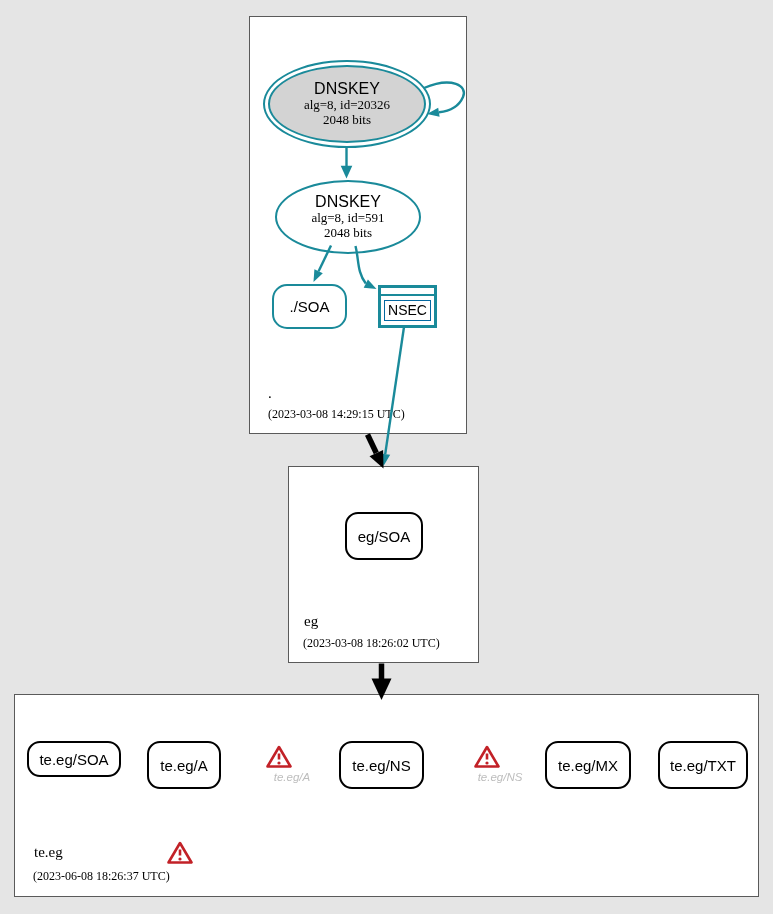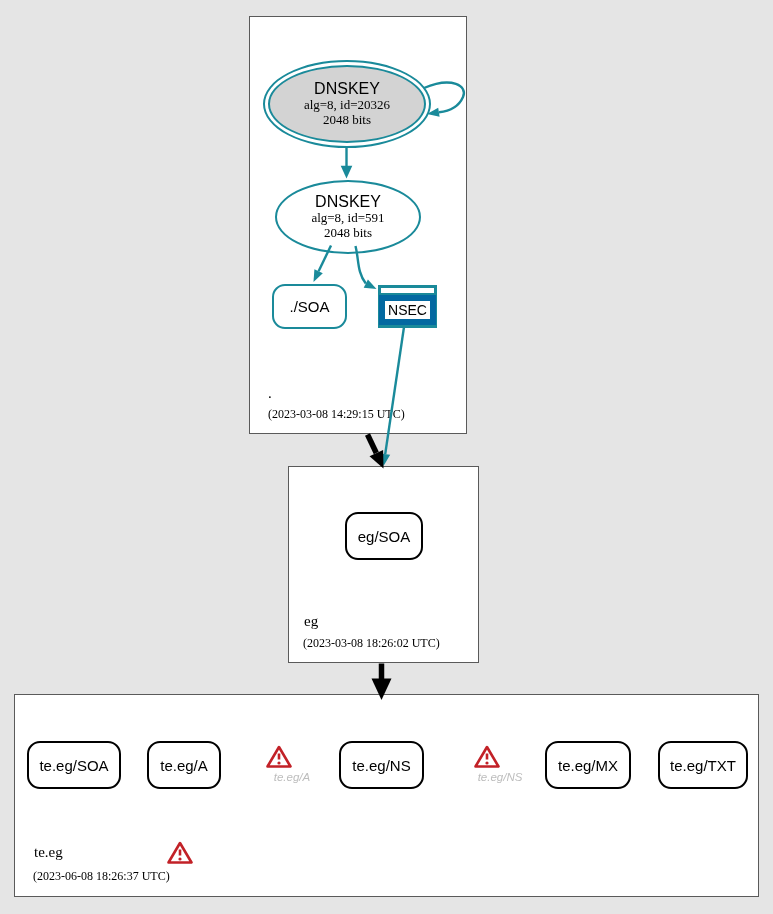--- a/index.html
+++ b/index.html
@@ -15,27 +15,27 @@
   .ellipse-inner{width:100%;height:100%;border:2.4px solid var(--secure);border-radius:50%;
                  box-sizing:border-box;background:var(--ksk-fill);
                  display:flex;flex-direction:column;align-items:center;justify-content:center;}
   .ellipse{position:absolute;border:2.4px solid var(--secure);border-radius:50%;box-sizing:border-box;
            background:#fff;display:flex;flex-direction:column;align-items:center;justify-content:center;}
   .node-title{font-family:"Liberation Sans",sans-serif;font-size:16px;color:#000;line-height:1.12;}
   .node-detail{font-family:"Liberation Serif",serif;font-size:13px;color:#000;line-height:1.15;}
   
   .rrset{position:absolute;border:2.6px solid #000;border-radius:13px;background:#fff;box-sizing:border-box;
          display:flex;align-items:center;justify-content:center;font-size:15px;color:#000;white-space:nowrap;}
-  .rrset.secure{border-color:var(--secure);}
+  .rrset.secure{border-color:var(--secure);border-radius:15px;}
   
   .nsec{position:absolute;border:3px solid var(--secure);background:#fff;box-sizing:border-box;
         display:flex;flex-direction:column;}
   .nsec-strip{height:6px;border-bottom:2.6px solid var(--secure);}
   .nsec-body{flex:1;display:flex;align-items:center;justify-content:center;}
-  .nsec-label{border:6px solid #0369a1;padding:0 3px;font-size:14px;color:#000;line-height:1.3;}
+  .nsec-label{border:1px solid #0369a1;padding:0 3px;font-size:14px;color:#000;line-height:1.3;}
   
   .warn-icon{position:absolute;width:26px;height:24px;}
   .warn-label{position:absolute;font-family:"Liberation Sans",sans-serif;font-style:italic;
               font-size:11.5px;color:var(--muted-text);text-align:center;white-space:nowrap;}
   
   #edges{position:absolute;left:0;top:0;width:773px;height:914px;pointer-events:none;}
   .es{stroke:var(--secure);stroke-width:2.4;fill:none;}
   .hs{fill:var(--secure);stroke:none;}
   .eb{stroke:var(--ink);stroke-width:5.5;fill:none;}
   .hb{fill:var(--ink);stroke:none;}
@@ -84,21 +84,21 @@
     <div class="rrset" style="left:56px;top:45px;width:78px;height:48px;">
       <span>eg/SOA</span>
     </div>
 
     <div class="zone-name" style="left:15px;top:146px;">eg</div>
     <div class="zone-ts" style="left:14px;top:170px;">(2023-03-08 18:26:02 UTC)</div>
   </div>
 
   <div class="zone" style="left:14px;top:694px;width:745px;height:203px;">
 
-    <div class="rrset" style="left:12px;top:46px;width:94px;height:48px;">
+    <div class="rrset" style="left:12px;top:46px;width:94px;height:36px;">
       <span>te.eg/SOA</span>
     </div>
 
     <div class="rrset" style="left:132px;top:46px;width:74px;height:48px;">
       <span>te.eg/A</span>
     </div>
 
     <svg class="warn-icon" style="left:251px;top:50px;" viewBox="0 0 26 24">
       <polygon class="warn-tri" points="13,2 24.5,21.5 1.5,21.5"></polygon>
       <line class="warn-bang-bar" x1="13" y1="8.5" x2="13" y2="14.5"></line>

